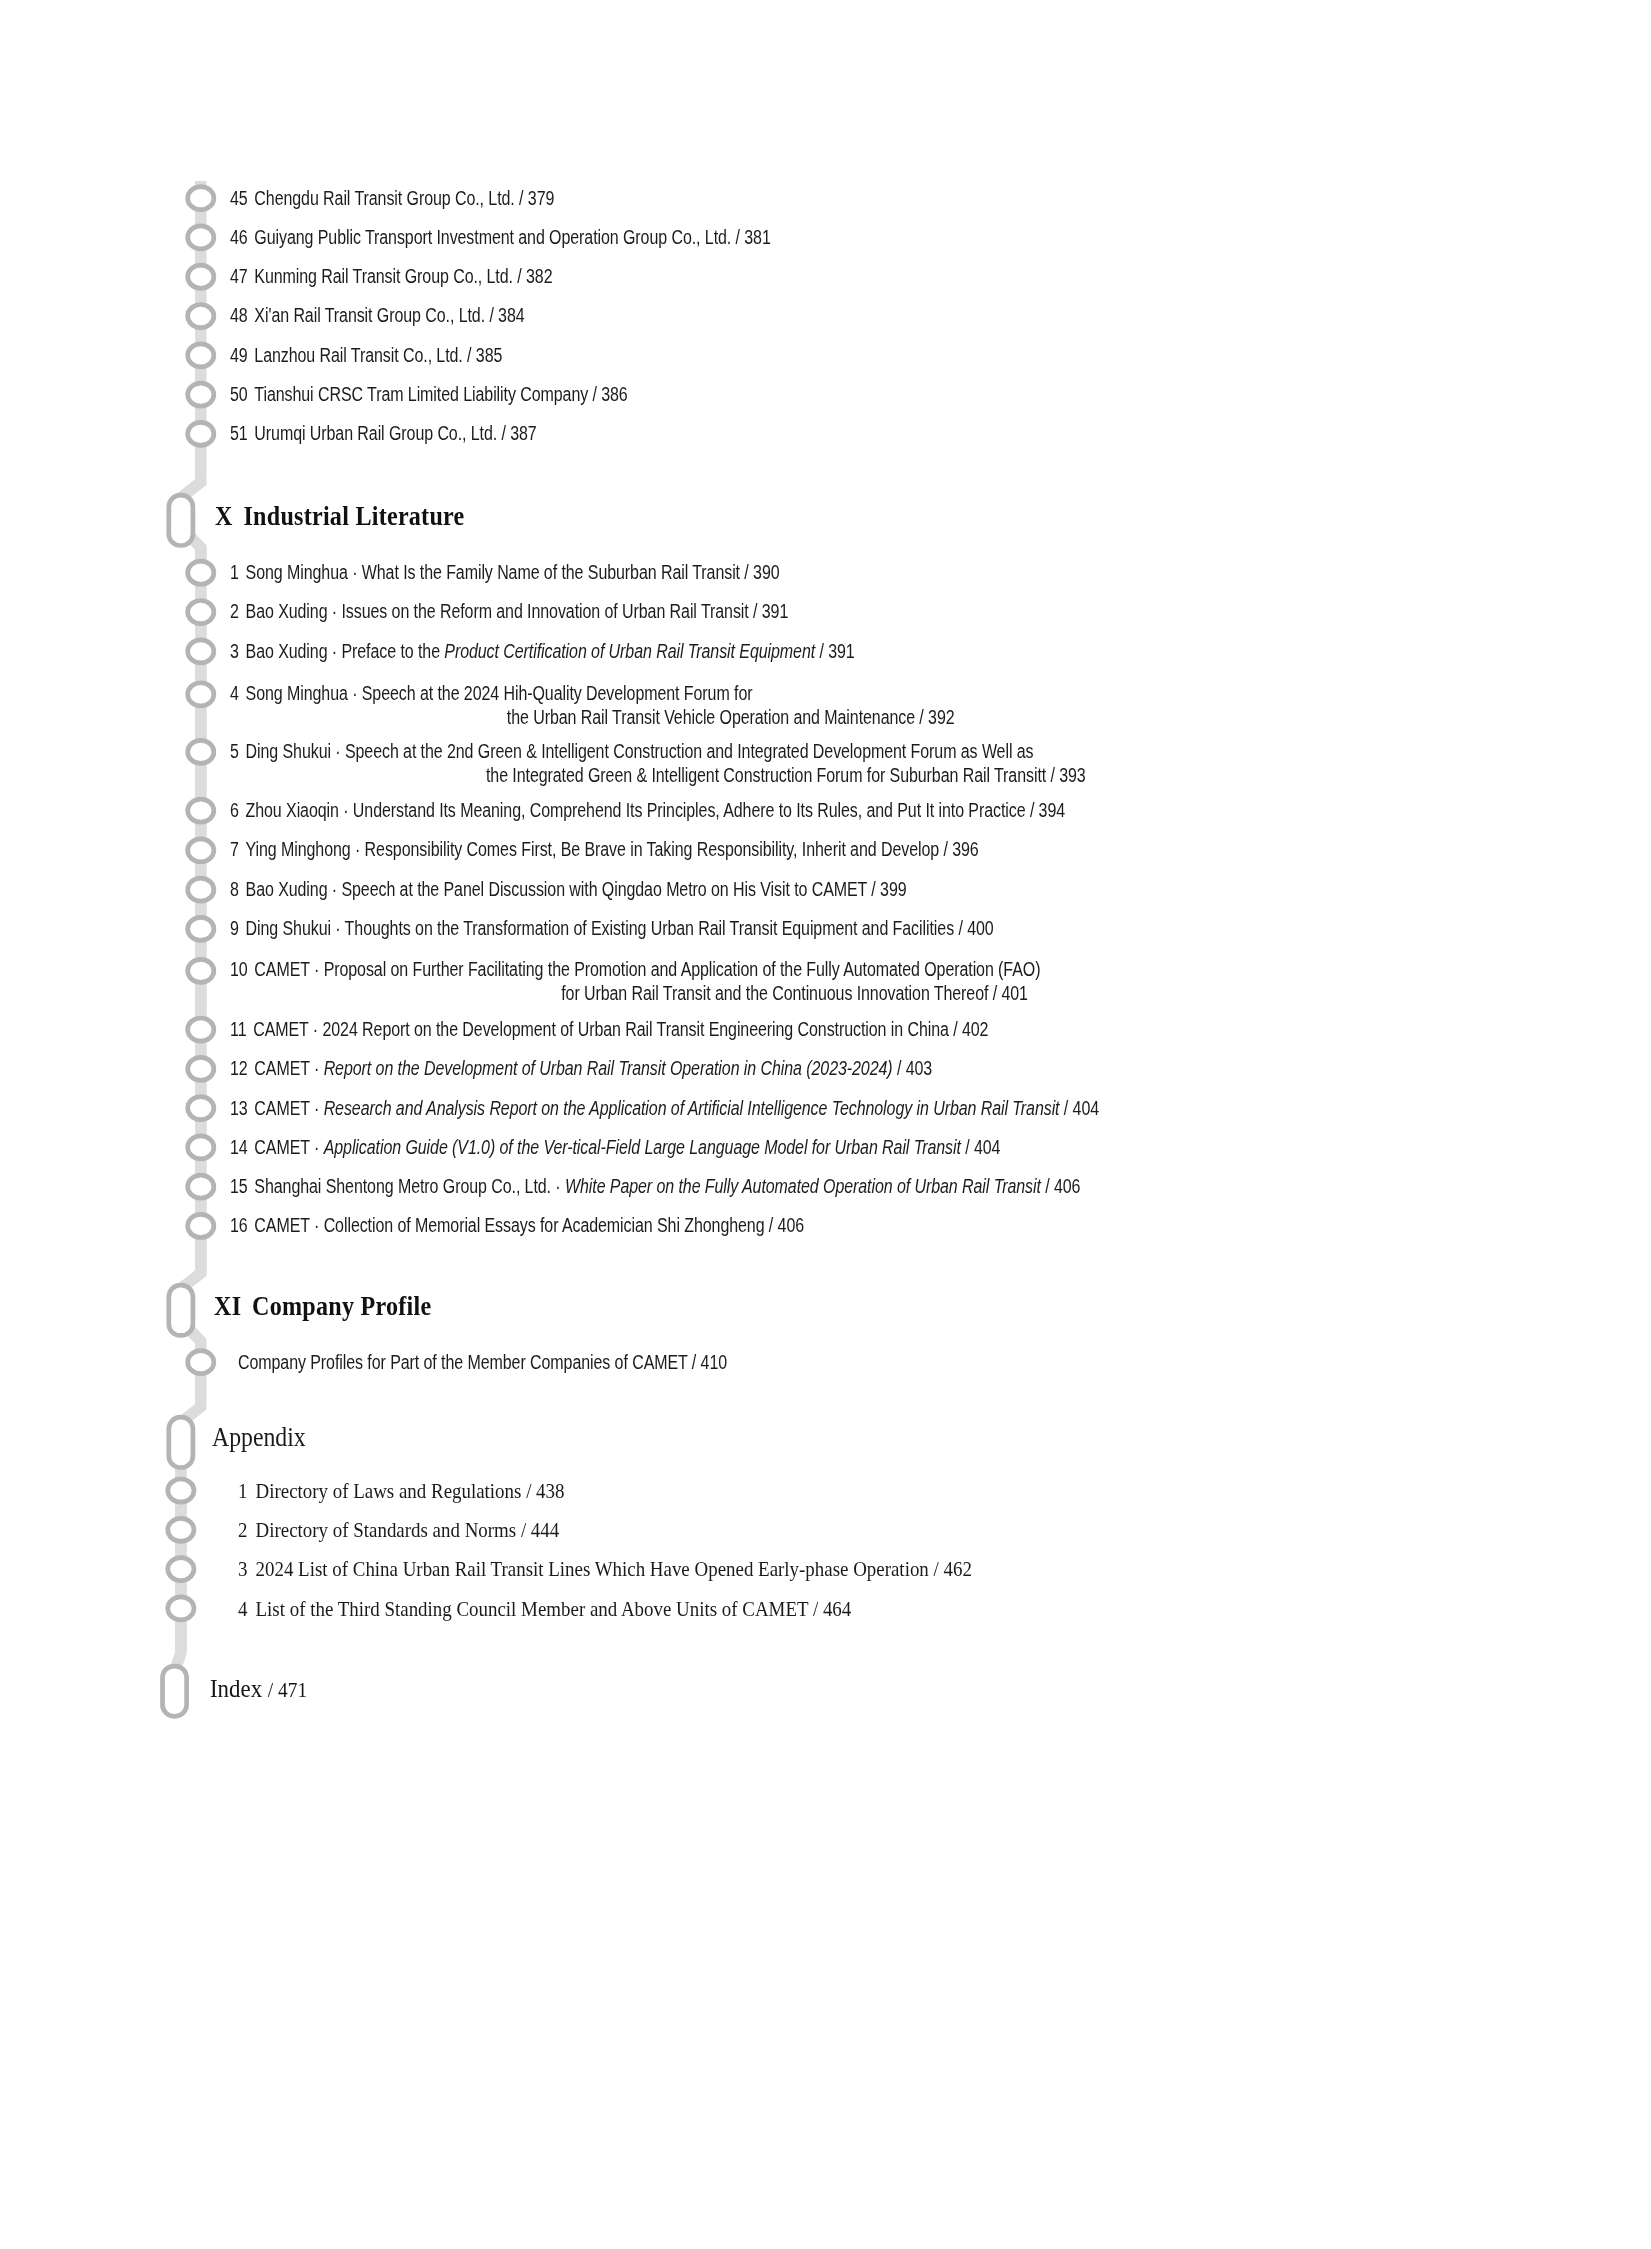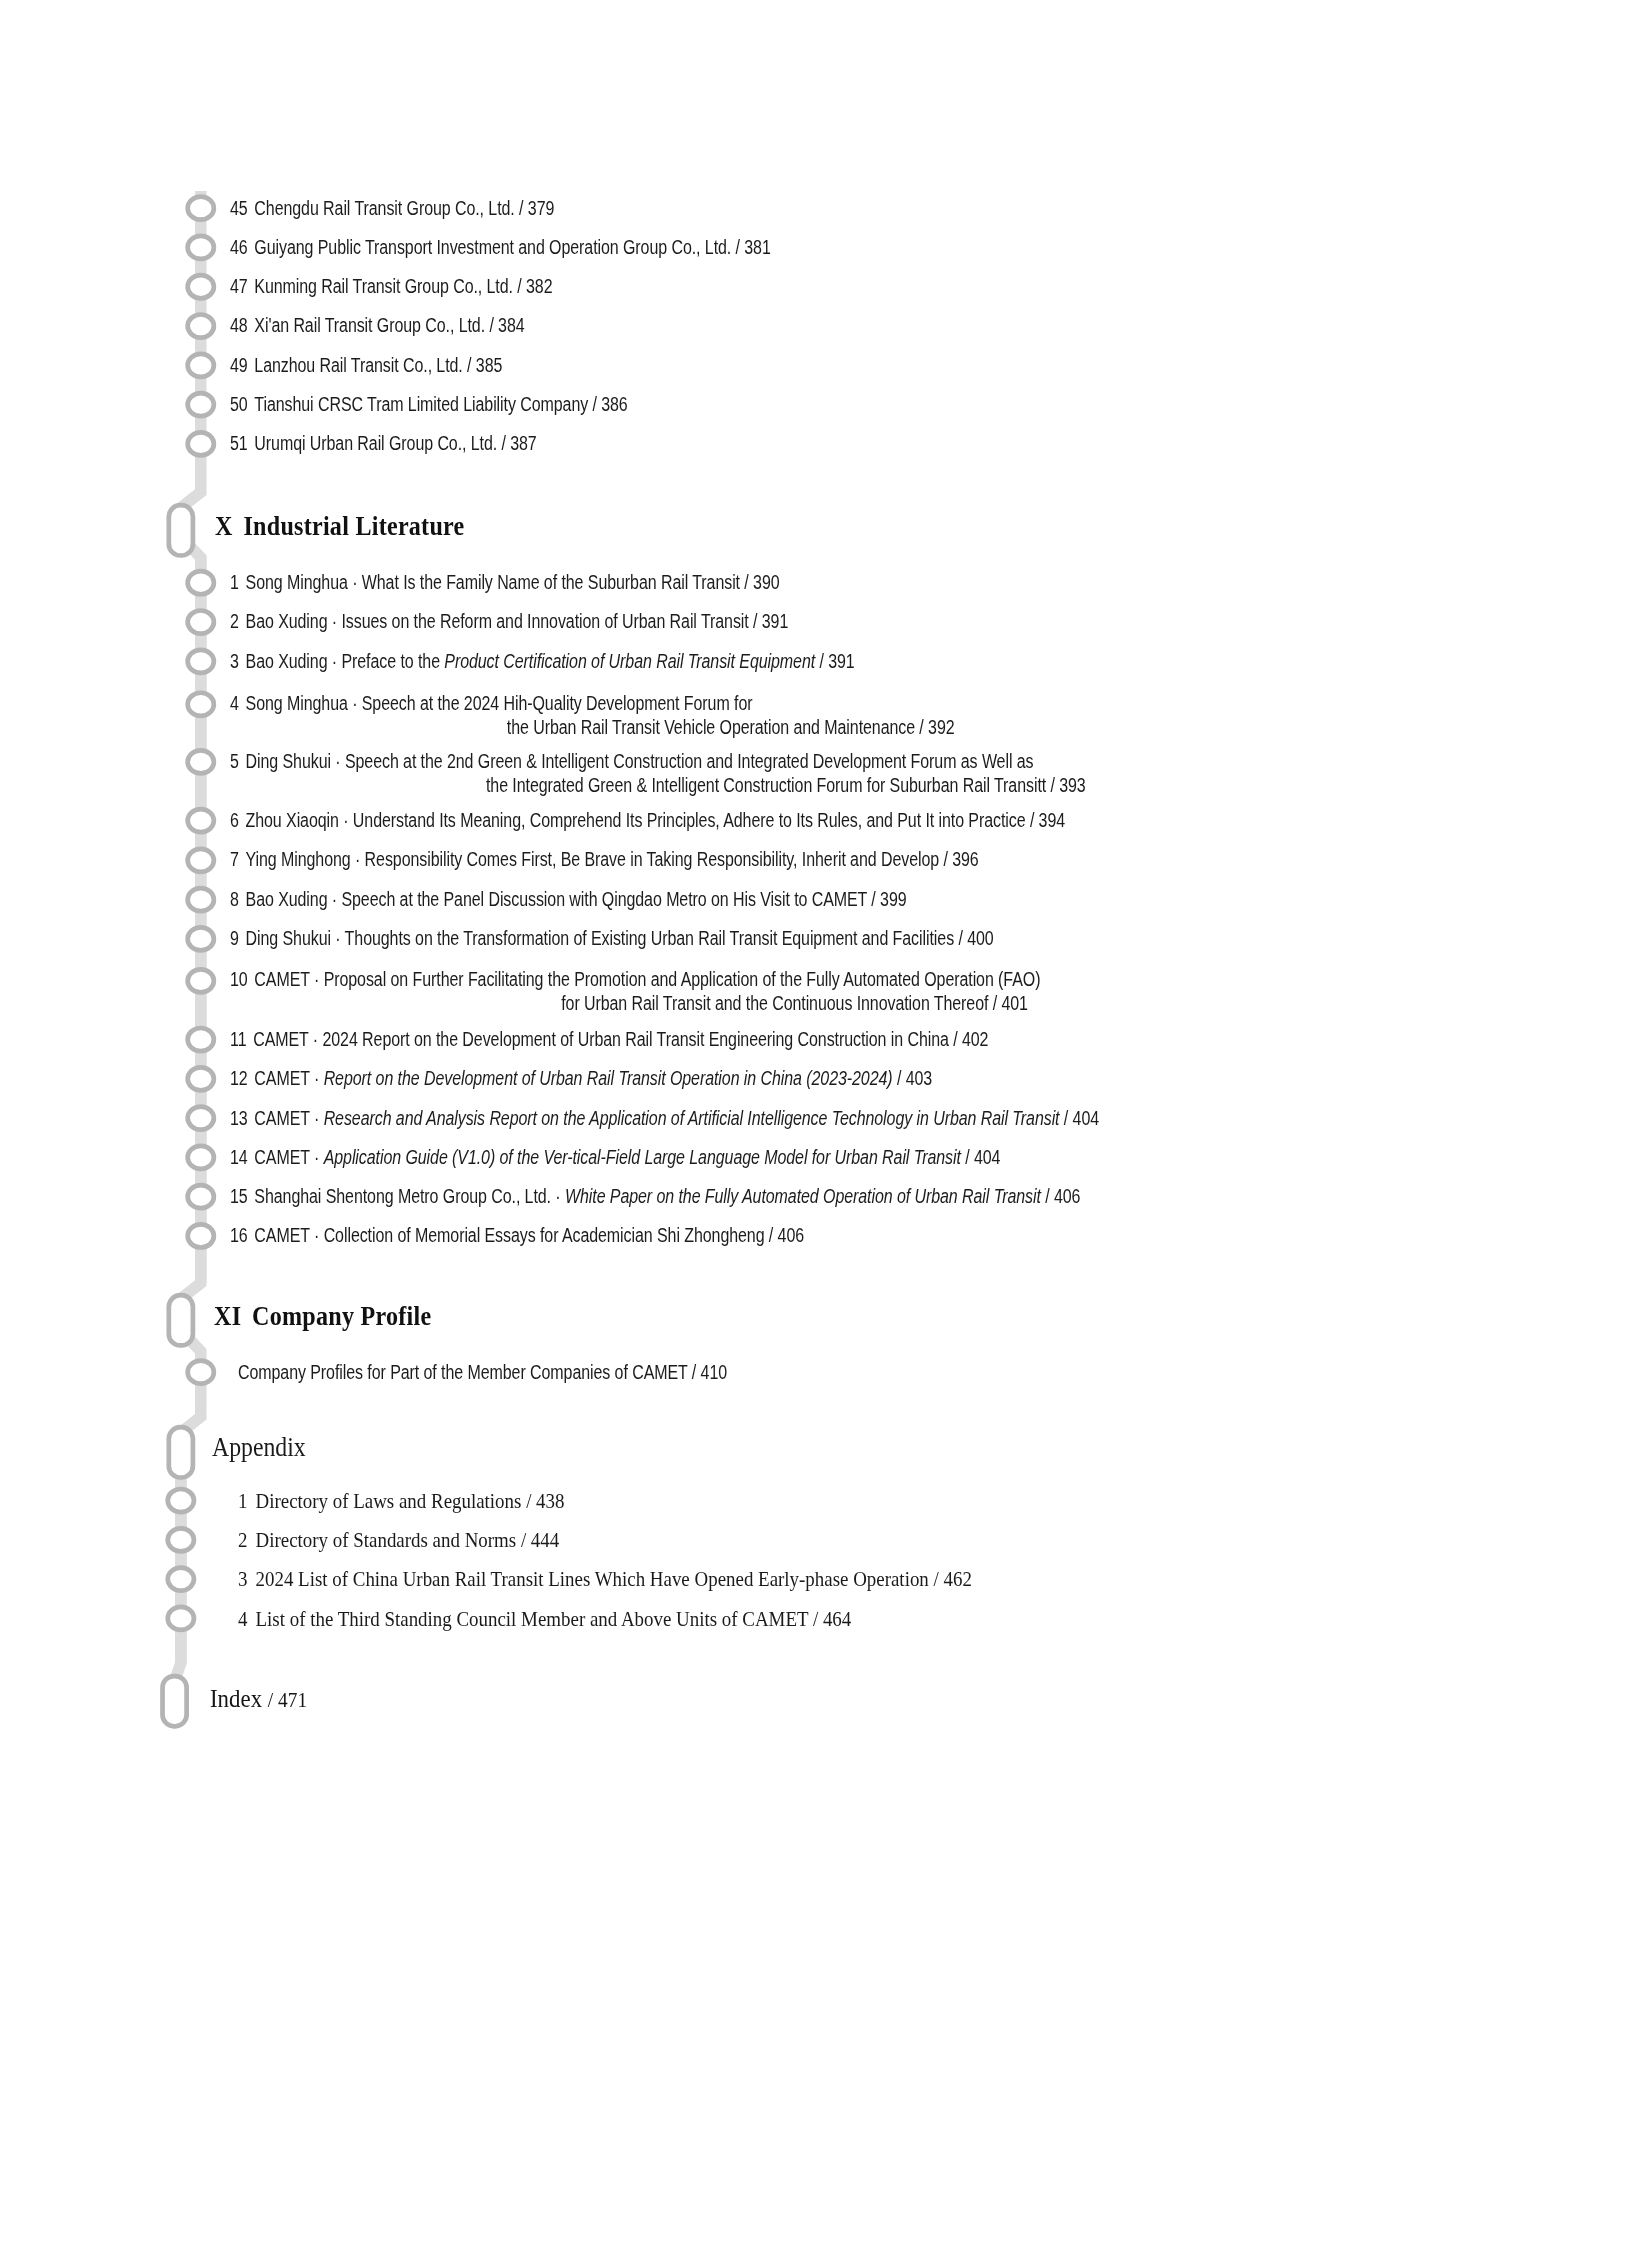--- a/index.html
+++ b/index.html
@@ -11,21 +11,21 @@
     width: 1652px;
     height: 2250px;
     font-family: "Liberation Sans", sans-serif;
     color: #1a1a1a;
     position: relative;
     overflow: hidden;
   }
 
   .page {
     position: absolute;
-    left: 0; top: 18px;
+    left: 0; top: 8px;
     width: 1652px;
     height: 1884px;
   }
 
   
   .rail {
     position: absolute;
     left: 0; top: 0;
     width: 1652px;
     height: 2250px;

